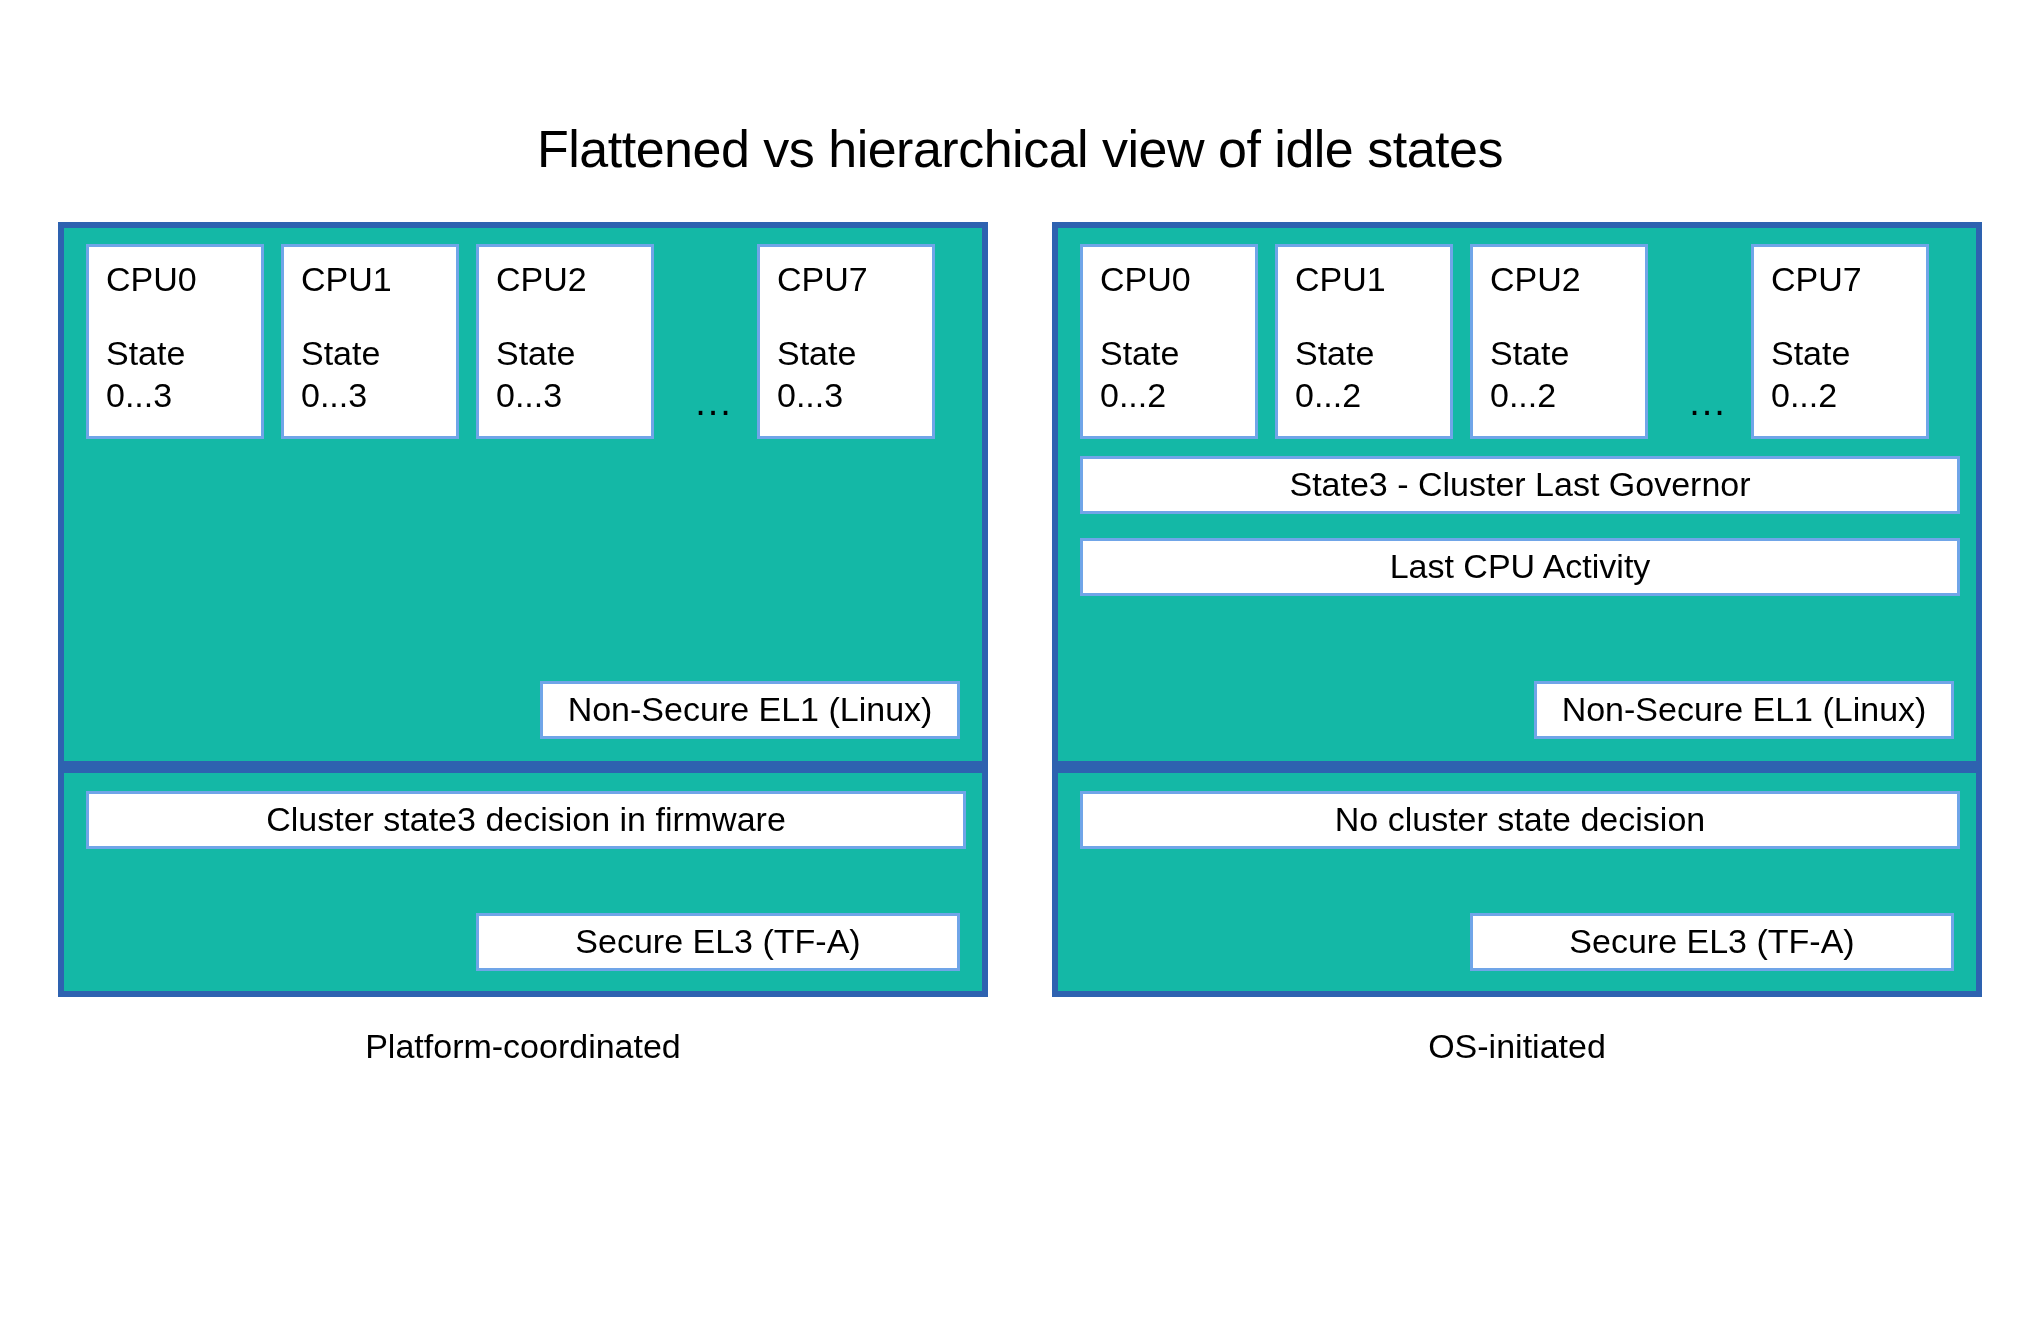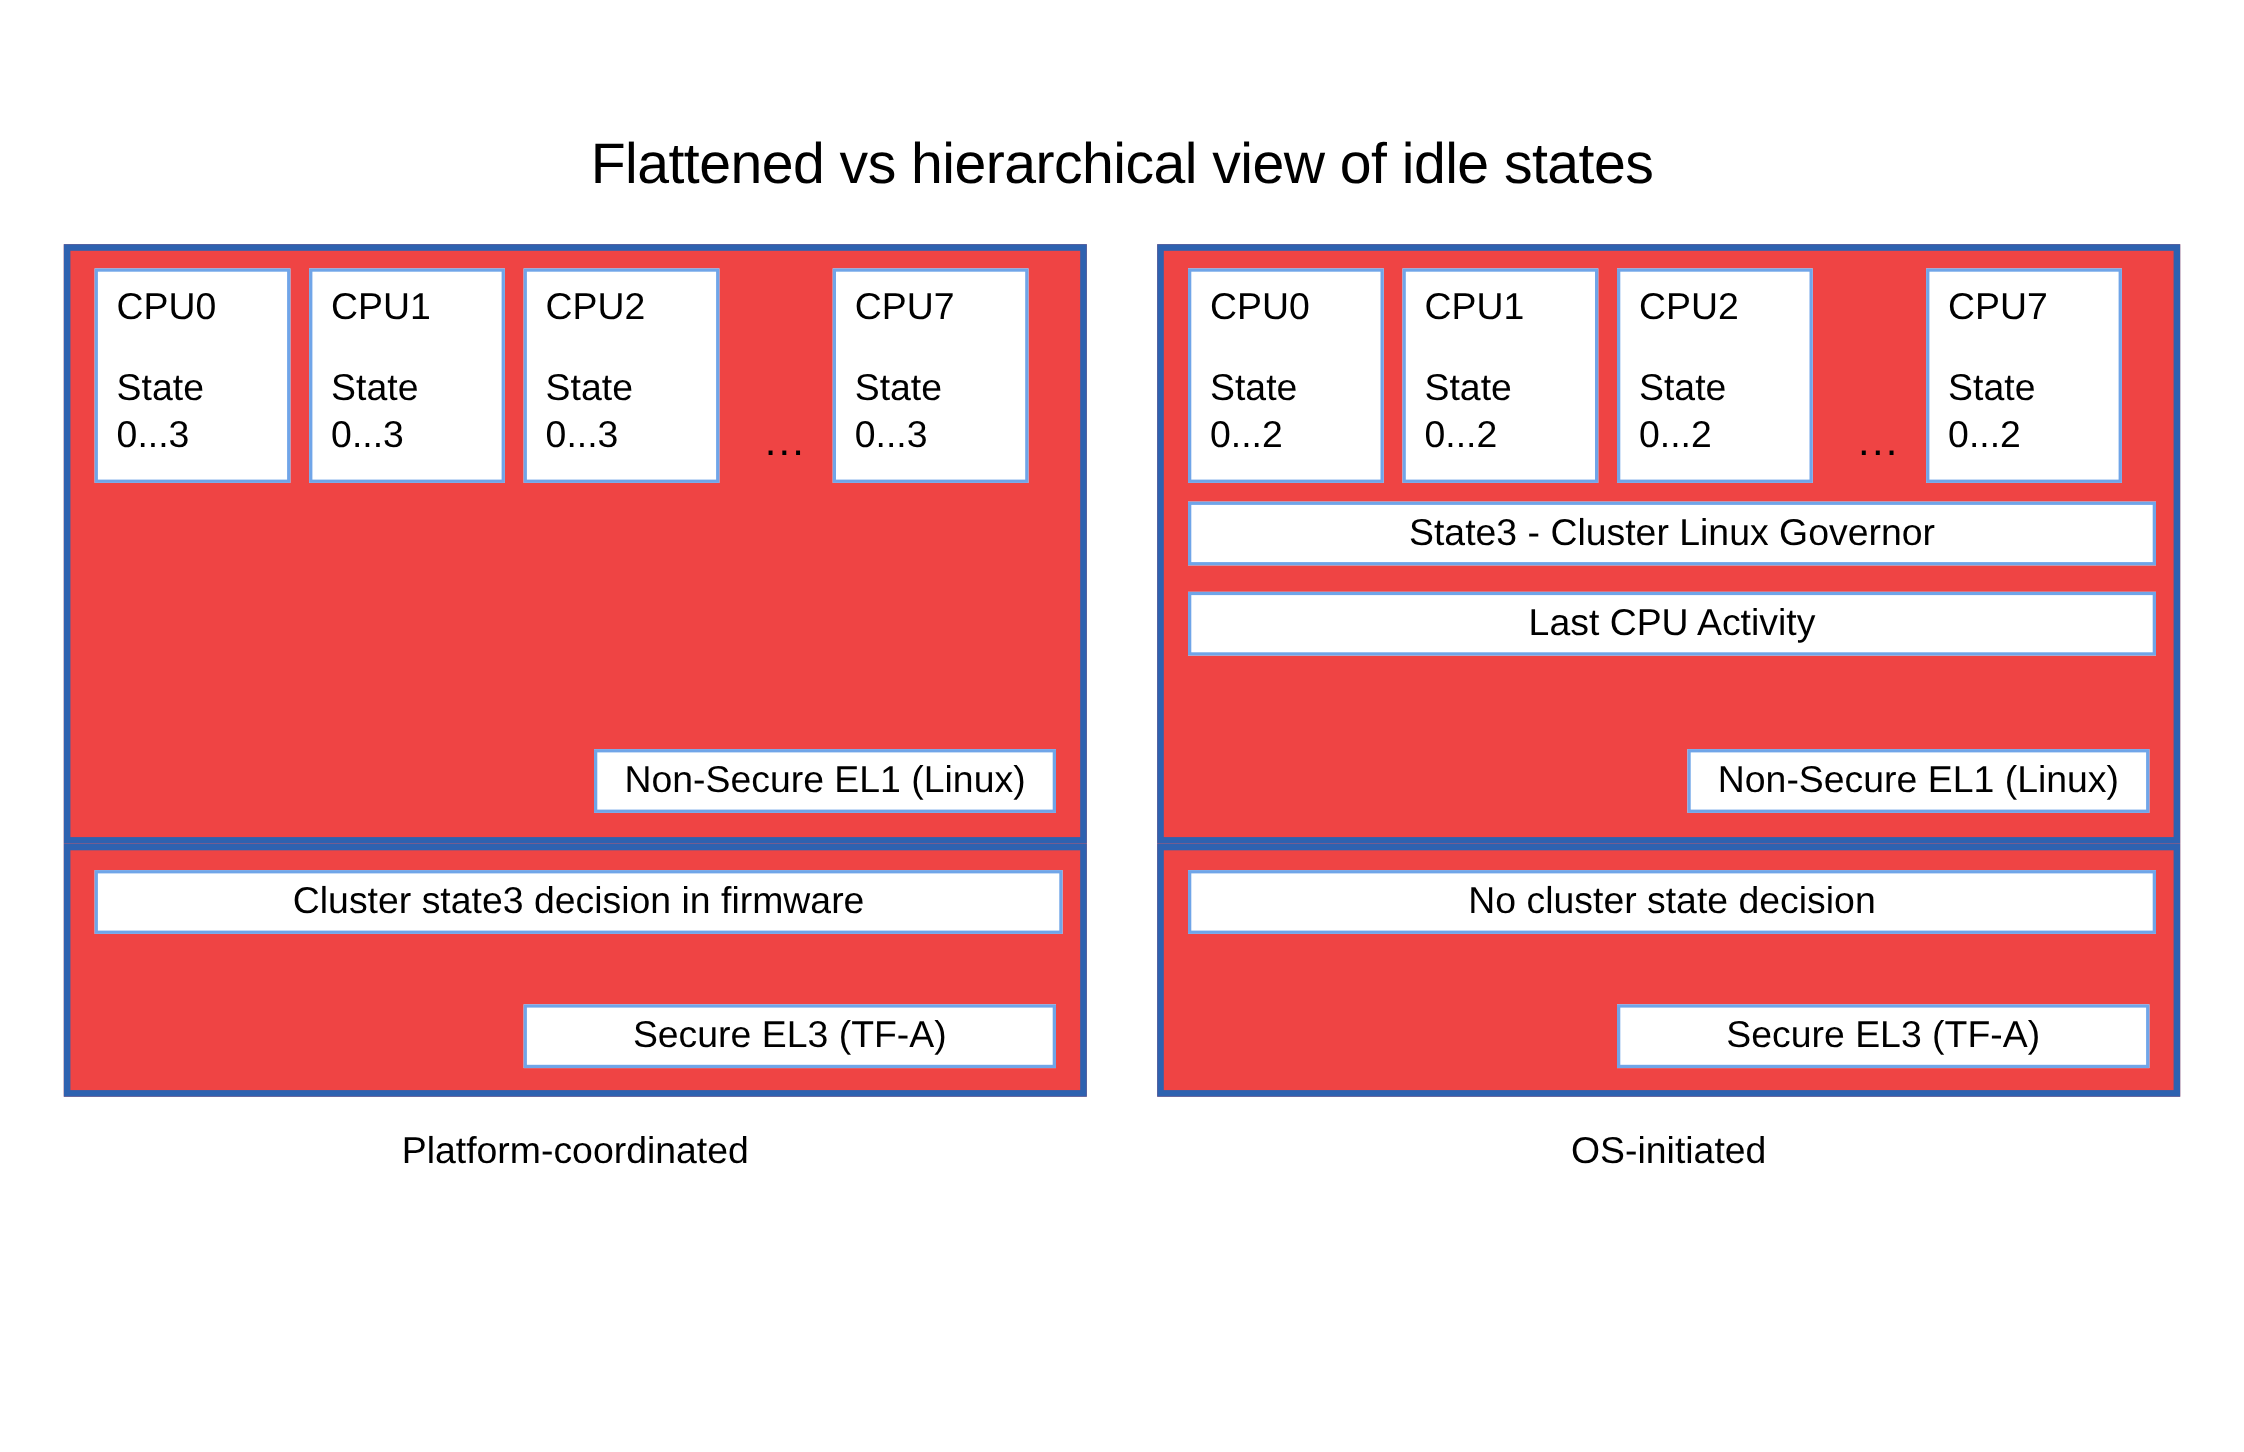--- a/index.html
+++ b/index.html
@@ -38,21 +38,21 @@
     top: 222px;
     width: 930px;
   }
   #column-platform { left: 58px; }
   #column-osi      { left: 1052px; }
 
   
   .panel {
     position: relative;
     border: 6px solid #2E62B0;
-    background: #ef4444;
+    background: #14b8a6;
     box-sizing: border-box;
     padding-left: 33px;
   }
   .panel-os   { height: 545px; }
   .panel-fw   { height: 230px; margin-top: 0; }
 
   
   .lbox {
     border: 3px solid #70A5E8;
     background: #ffffff;
@@ -247,21 +247,21 @@
       <div class="cpu-ellipsis">...</div>
 
       <div class="cpu-box last">
         <span class="cpu-label">CPU7</span>
         <span class="cpu-state">State
 0...2</span>
       </div>
 
     </div>
 
-    <div class="lbox strip strip-governor">State3 - Cluster Linux Governor</div>
+    <div class="lbox strip strip-governor">State3 - Cluster Last Governor</div>
 
     <div class="lbox strip strip-lastcpu-osi">Last CPU Activity</div>
 
     <div class="lbox el-tag el-tag-el1">Non-Secure EL1 (Linux)</div>
 
   </div>
 
   <div class="panel panel-fw">
 
     <div class="lbox fw-strip">No cluster state decision</div>

